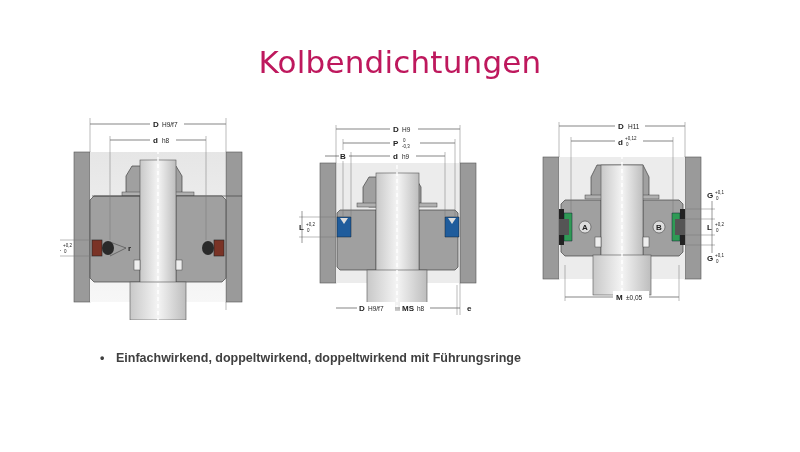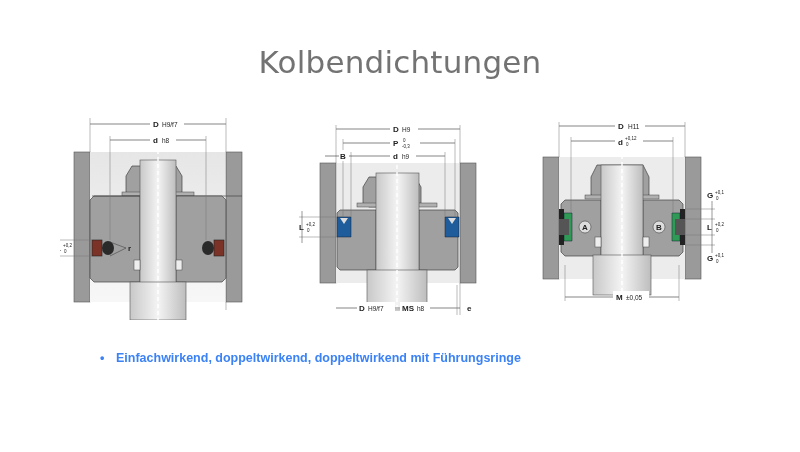--- a/index.html
+++ b/index.html
@@ -1,21 +1,21 @@
 <!DOCTYPE html>
 <html><head>
 <meta charset="utf-8">
 <style>
   html,body{margin:0;padding:0;background:#ffffff;}
   body{width:800px;height:452px;position:relative;overflow:hidden;font-family:"Liberation Sans",sans-serif;}
-  .title{position:absolute;left:0;top:44px;width:800px;text-align:center;font-family:"DejaVu Sans",sans-serif;font-size:31px;color:#737373;letter-spacing:0.2px;}
+  .title{position:absolute;left:0;top:44px;width:800px;text-align:center;font-family:"DejaVu Sans",sans-serif;font-size:31px;color:#be185d;letter-spacing:0.2px;}
   .diagram{position:absolute;}
   .diagram svg{display:block;}
   .bullets{position:absolute;left:100px;top:350px;margin:0;padding:0;list-style:none;}
-  .bullets li{font-family:"Liberation Sans",sans-serif;font-weight:bold;font-size:12.5px;color:#3b82f6;height:26px;line-height:16px;}
+  .bullets li{font-family:"Liberation Sans",sans-serif;font-weight:bold;font-size:12.5px;color:#404040;height:26px;line-height:16px;}
   .bullets li .dot{display:inline-block;width:16px;}
   svg text{font-family:"Liberation Sans",sans-serif;fill:#222;}
 </style>
 </head>
 <body>
 
 <div class="title">Kolbendichtungen</div>
 
 <div class="diagram" style="left:60px;top:110px;">
 <svg width="200" height="210" viewBox="0 0 200 210">

